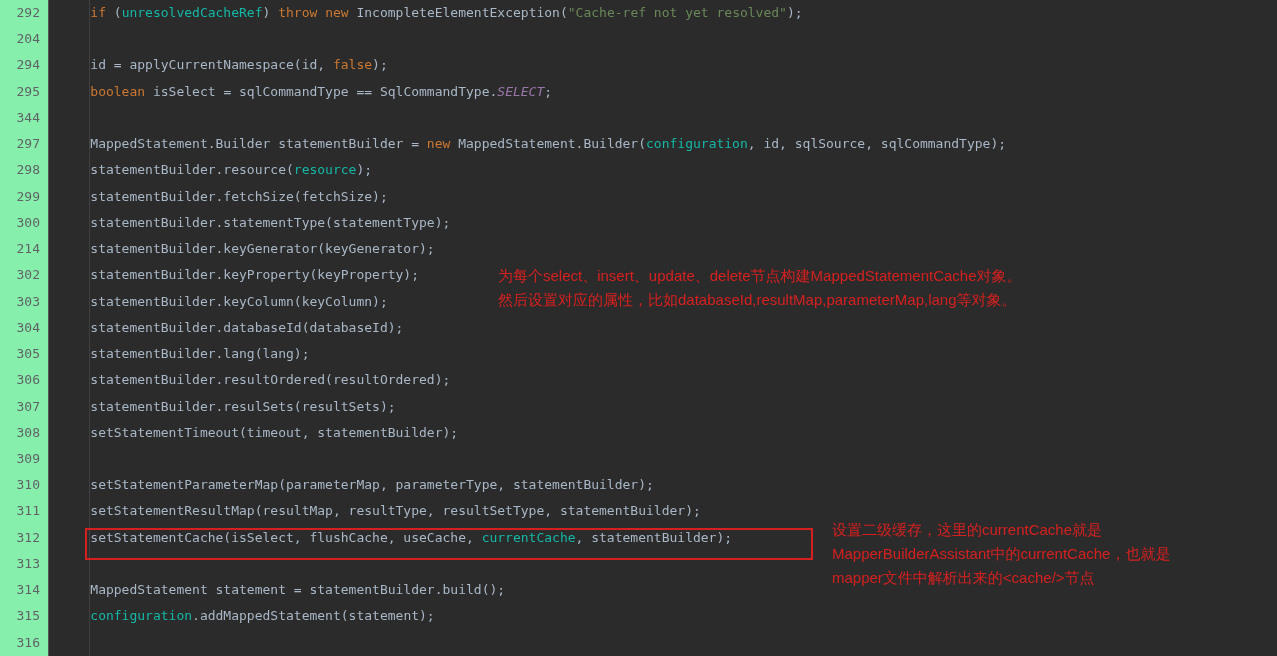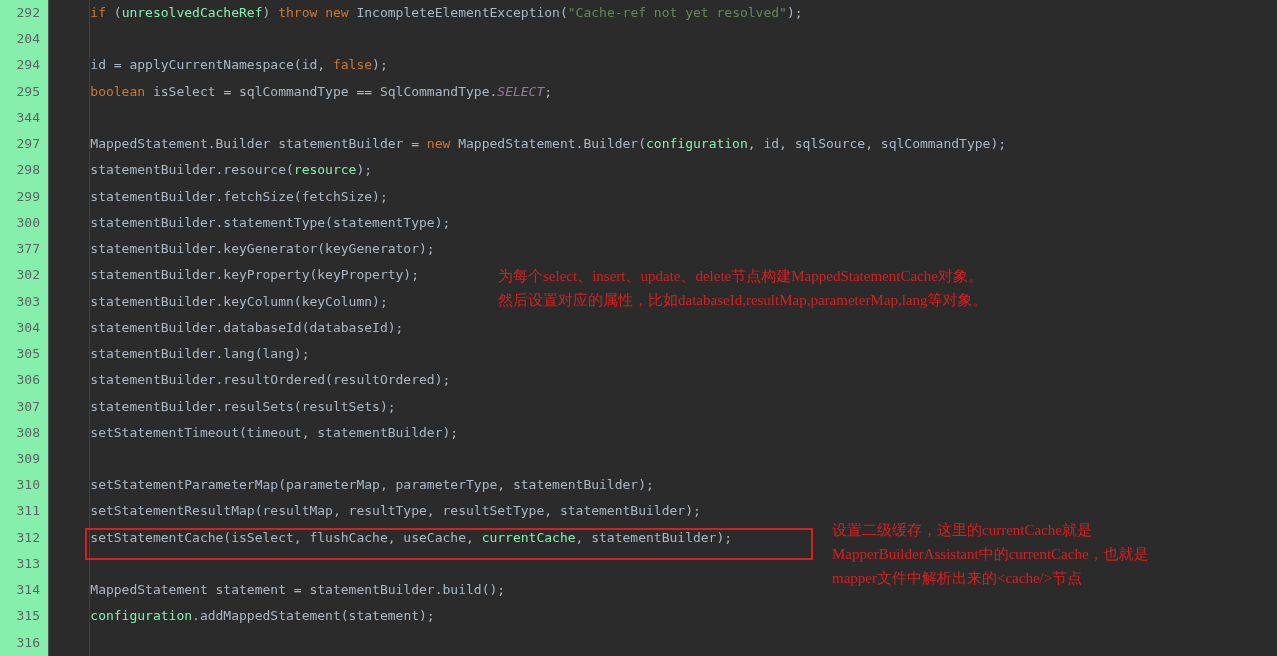--- a/index.html
+++ b/index.html
@@ -37,31 +37,31 @@
   border-left: 1px solid #555;
 }
 .code-line {
   height: 26.24px;
   line-height: 26.24px;
   white-space: pre;
   padding-left: 8px;
 }
 .kw { color: #cc7832; }
 .str { color: #6a8759; }
-.field { color: #86efac; }
+.field { color: #14b8a6; }
 .italic { font-style: italic; color: #9876aa; }
 .red-box {
   position: absolute;
   border: 2px solid #d62020;
   pointer-events: none;
 }
 .annotation {
   position: absolute;
   color: #d62020;
-  font-family: Liberation Serif, serif;
+  font-family: Liberation Sans, sans-serif;
   font-size: 15px;
   line-height: 24px;
   white-space: pre;
 }
 .indent-guide {
   border-left: 1px solid #404040;
   position: absolute;
   top: 0;
   bottom: 0;
 }
@@ -73,21 +73,21 @@
   <div class="gutter" id="gutter">
       <div class="gutter-line">292</div>
       <div class="gutter-line">204</div>
       <div class="gutter-line">294</div>
       <div class="gutter-line">295</div>
       <div class="gutter-line">344</div>
       <div class="gutter-line">297</div>
       <div class="gutter-line">298</div>
       <div class="gutter-line">299</div>
       <div class="gutter-line">300</div>
-      <div class="gutter-line">377</div>
+      <div class="gutter-line">214</div>
       <div class="gutter-line">302</div>
       <div class="gutter-line">303</div>
       <div class="gutter-line">304</div>
       <div class="gutter-line">305</div>
       <div class="gutter-line">306</div>
       <div class="gutter-line">307</div>
       <div class="gutter-line">308</div>
       <div class="gutter-line">309</div>
       <div class="gutter-line">310</div>
       <div class="gutter-line">311</div>

